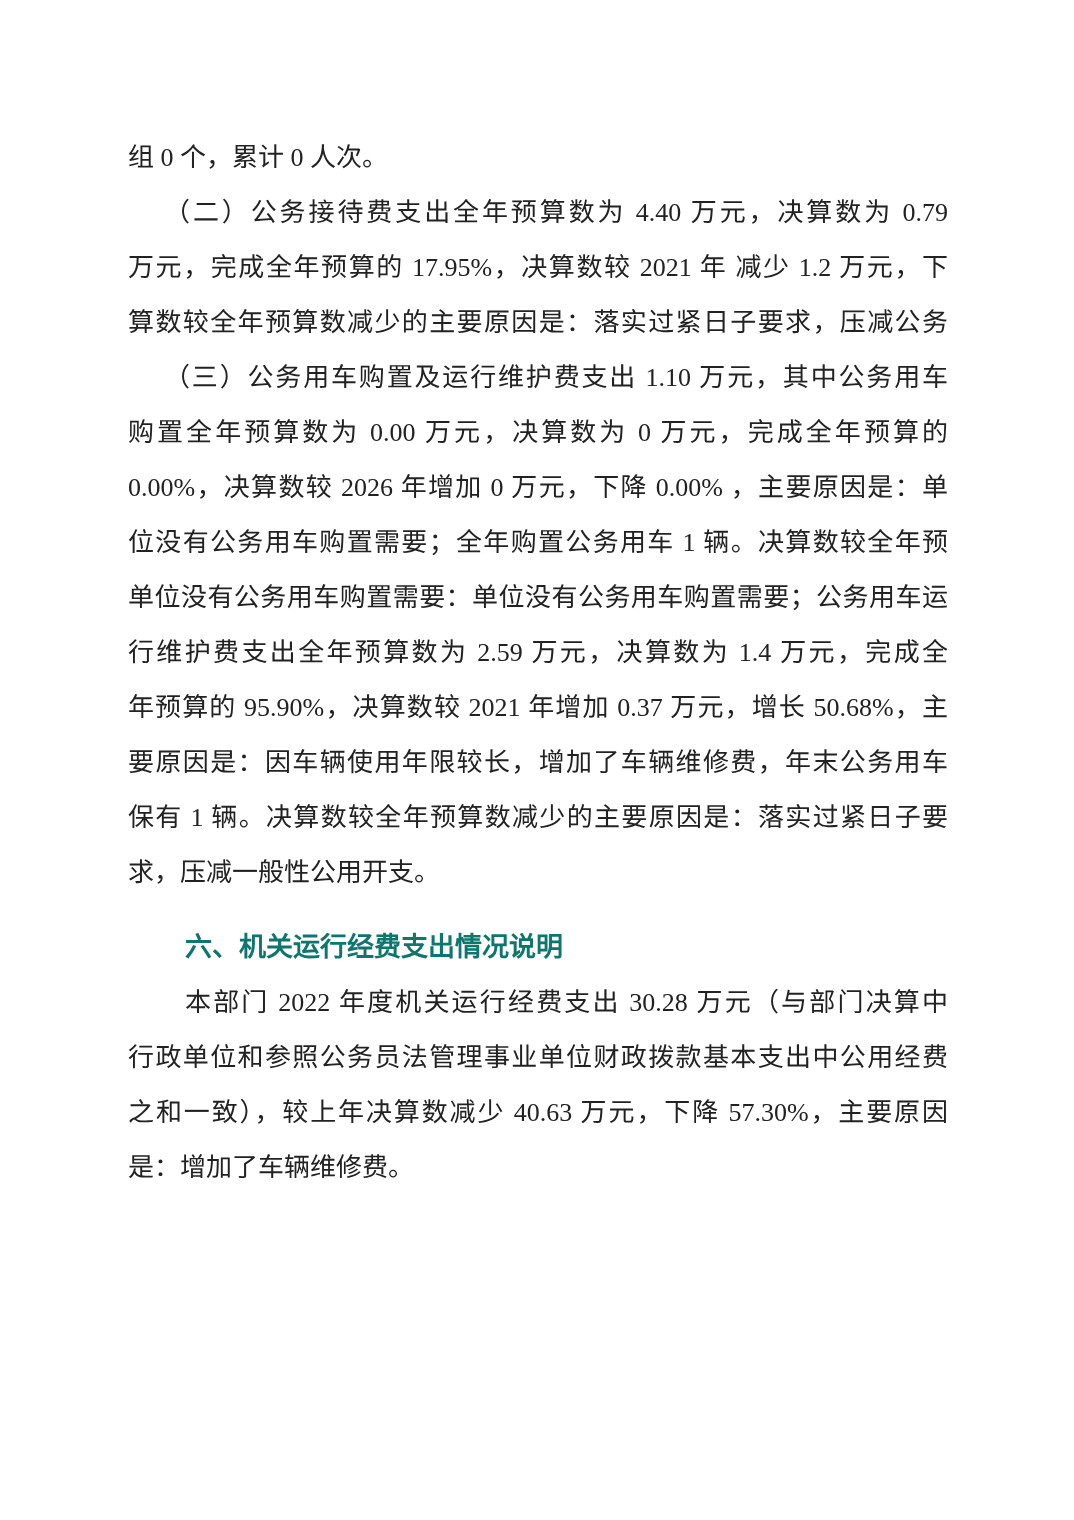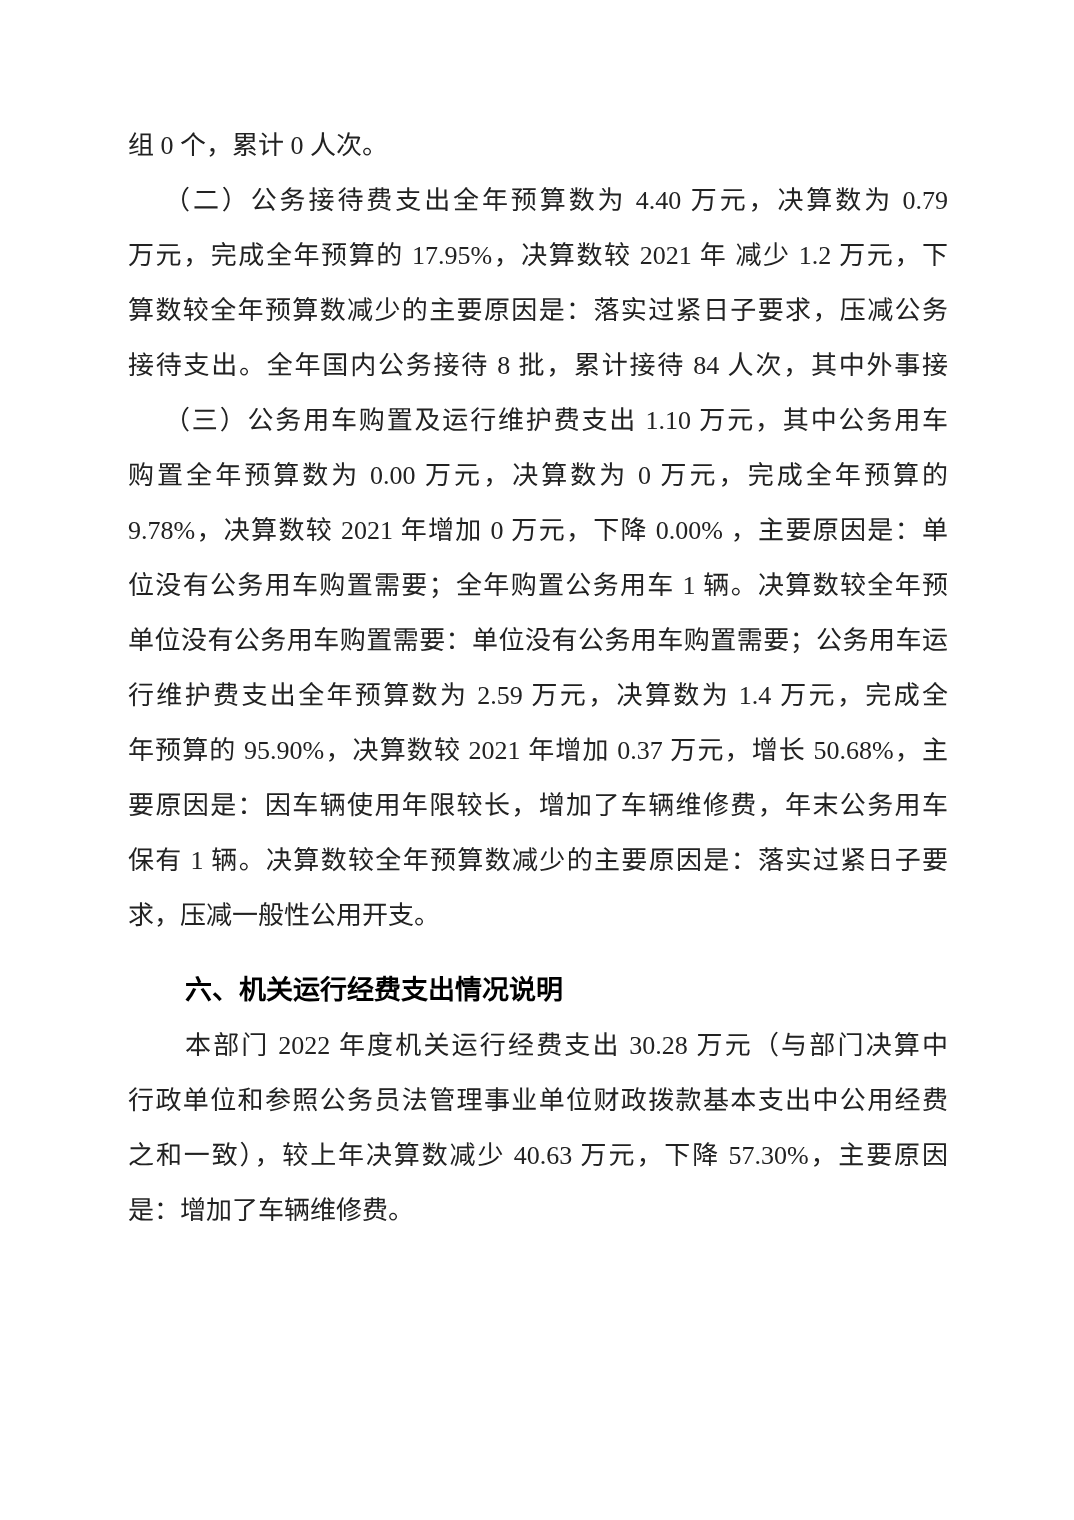--- a/index.html
+++ b/index.html
@@ -12,21 +12,21 @@
     width: 1074px;
     height: 1520px;
     background: #ffffff;
     overflow: hidden;
     font-family: "Liberation Serif", "DejaVu Serif", serif;
     color: #222222;
   }
   .content {
     position: absolute;
     left: 128px;
-    top: 118px;
+    top: 130px;
     width: 820px;
   }
   .line {
     height: 55px;
     line-height: 55px;
     font-size: 26px;
     overflow: hidden;
     text-align: left;
     white-space: normal;
   }
@@ -37,38 +37,37 @@
   .line.indent {
     text-indent: 57px;
   }
   .line.indent-paren {
     text-indent: 36px;
   }
   .line.heading {
     font-family: "Liberation Sans", "DejaVu Sans", sans-serif;
     font-weight: 700;
     font-size: 27px;
-    color: #000000;
+    color: #0f766e;
     margin-top: 20px;
   }
 </style>
 </head>
 <body>
 
 <div class="page">
   <div class="content">
 
   <div class="line">组 0 个，累计 0 人次。</div>
       <div class="line justify indent-paren">（二）公务接待费支出全年预算数为 4.40 万元，决算数为 0.79</div>
       <div class="line justify">万元，完成全年预算的 17.95%，决算数较 2021 年 减少 1.2 万元，下</div>
       <div class="line justify">算数较全年预算数减少的主要原因是：落实过紧日子要求，压减公务</div>
-      <div class="line justify">接待支出。全年国内公务接待 8 批，累计接待 84 人次，其中外事接</div>
       <div class="line justify indent-paren">（三）公务用车购置及运行维护费支出 1.10 万元，其中公务用车</div>
       <div class="line justify">购置全年预算数为 0.00 万元，决算数为 0 万元，完成全年预算的</div>
-      <div class="line justify">9.78%，决算数较 2021 年增加 0 万元，下降 0.00% ，主要原因是：单</div>
+      <div class="line justify">0.00%，决算数较 2026 年增加 0 万元，下降 0.00% ，主要原因是：单</div>
       <div class="line justify">位没有公务用车购置需要；全年购置公务用车 1 辆。决算数较全年预</div>
       <div class="line justify">单位没有公务用车购置需要：单位没有公务用车购置需要；公务用车运</div>
       <div class="line justify">行维护费支出全年预算数为 2.59 万元，决算数为 1.4 万元，完成全</div>
       <div class="line justify">年预算的 95.90%，决算数较 2021 年增加 0.37 万元，增长 50.68%，主</div>
       <div class="line justify">要原因是：因车辆使用年限较长，增加了车辆维修费，年末公务用车</div>
       <div class="line justify">保有 1 辆。决算数较全年预算数减少的主要原因是：落实过紧日子要</div>
       <div class="line">求，压减一般性公用开支。</div>
       <div class="line heading indent">六、机关运行经费支出情况说明</div>
       <div class="line justify indent">本部门 2022 年度机关运行经费支出 30.28 万元（与部门决算中</div>
       <div class="line justify">行政单位和参照公务员法管理事业单位财政拨款基本支出中公用经费</div>

